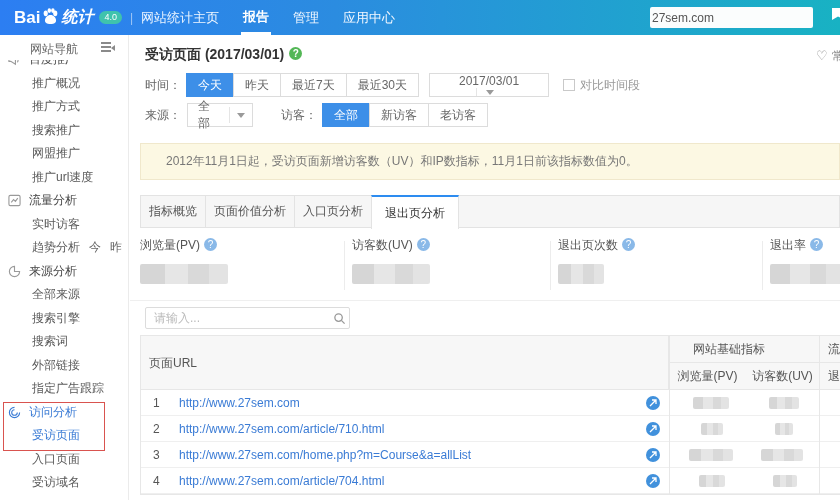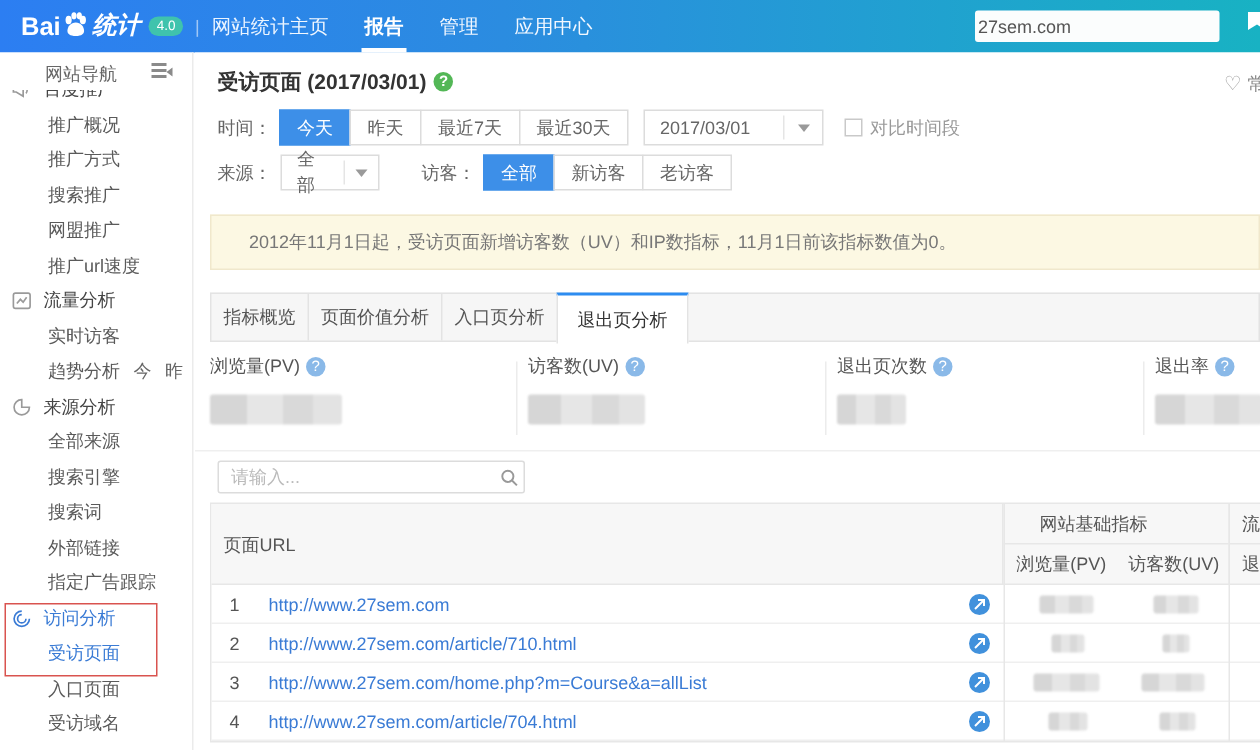--- a/index.html
+++ b/index.html
@@ -12,21 +12,21 @@
   .logo{position:absolute;left:14px;top:0;height:35px;display:flex;align-items:center;}
   .logo-bai{font-size:17px;font-weight:bold;letter-spacing:0;}
   .logo-paw{width:19px;height:19px;margin:0 1px 3px 1px;}
   .logo-suffix{font-size:16px;font-weight:bold;font-style:italic;}
   .ver-badge{margin-left:6px;background:#3fc3ad;color:#fff;font-size:9px;border-radius:8px;
     padding:1px 5px;line-height:11px;}
   .logo-divider{margin:0 8px;color:rgba(255,255,255,.55);font-size:12px;}
   .product-name{font-size:13px;color:#eaf4ff;}
   .topnav{position:absolute;left:193px;top:0;height:35px;display:flex;gap:24px;align-items:center;}
   .topnav-item{position:relative;font-size:13px;color:#f2f8ff;height:35px;line-height:35px;cursor:pointer;}
-  .topnav-item.active{font-weight:bold;color:#fff;}
+  .topnav-item.active{font-weight:bold;color:#fff;font-family:Liberation Mono, monospace;}
   .topnav-item.active::after{content:"";position:absolute;left:-2px;right:-2px;bottom:0;height:3px;background:#fff;}
   .site-select{position:absolute;left:650px;top:7px;width:163px;height:21px;background:#fbfdfd;
     border-radius:2px;display:flex;align-items:center;overflow:hidden;}
   .site-select-value{flex:1;font-size:12px;color:#555;border:none;background:transparent;height:100%;outline:none;}
   .flag-partial{position:absolute;right:-4px;top:8px;width:12px;height:12px;background:#fff;
     clip-path:polygon(0 0,100% 0,100% 100%,50% 70%,0 100%);}
 
   
   .sidebar{position:absolute;left:0;top:35px;width:129px;bottom:0;background:#fff;border-right:1px solid #ebebeb;}
   .sb-header{position:relative;height:25px;padding:6px 0 0 30px;font-size:12px;color:#666;}
@@ -58,21 +58,21 @@
   .frow-src{left:15px;top:68px;height:24px;}
   .flabel{margin-right:6px;}
   .seg{display:flex;}
   .segbtn{height:24px;line-height:22px;padding:0 11px;border:1px solid #dcdcdc;background:#fff;
     color:#666;font-size:12px;margin-left:-1px;cursor:pointer;}
   .segbtn.active{background:#3d8fe8;border-color:#3d8fe8;color:#fff;}
   .selectbox{display:flex;align-items:center;height:24px;border:1px solid #dcdcdc;background:#fff;cursor:pointer;}
   .selectbox .val{padding:0 10px;font-size:12px;color:#666;}
   .selectbox .arr{width:26px;height:16px;border-left:1px solid #e5e5e5;display:flex;align-items:center;justify-content:center;}
   .tri-down-gray{width:0;height:0;border-left:4px solid transparent;border-right:4px solid transparent;border-top:5px solid #9a9a9a;}
-  .datebox{width:120px;margin-left:10px;justify-content:space-between;}
+  .datebox{width:120px;margin-left:10px;justify-content:space-between;flex-direction:column;}
   .srcbox{width:66px;}
   .checkbox{width:12px;height:12px;border:1px solid #c9c9c9;background:#fff;margin:0 5px 0 14px;cursor:pointer;}
   .cmp-label{color:#999;}
 
   .notice{position:absolute;left:10px;right:0;top:108px;height:37px;background:#fcf8e3;
     border:1px solid #f0e8cc;line-height:35px;padding-left:25px;font-size:12px;color:#777;}
 
   .tabsbar{position:absolute;left:10px;right:0;top:160px;height:33px;background:#f6f6f6;
     border:1px solid #e3e3e3;display:flex;}
   .tab{height:31px;line-height:31px;padding:0 8px;border-right:1px solid #e3e3e3;font-size:12px;

